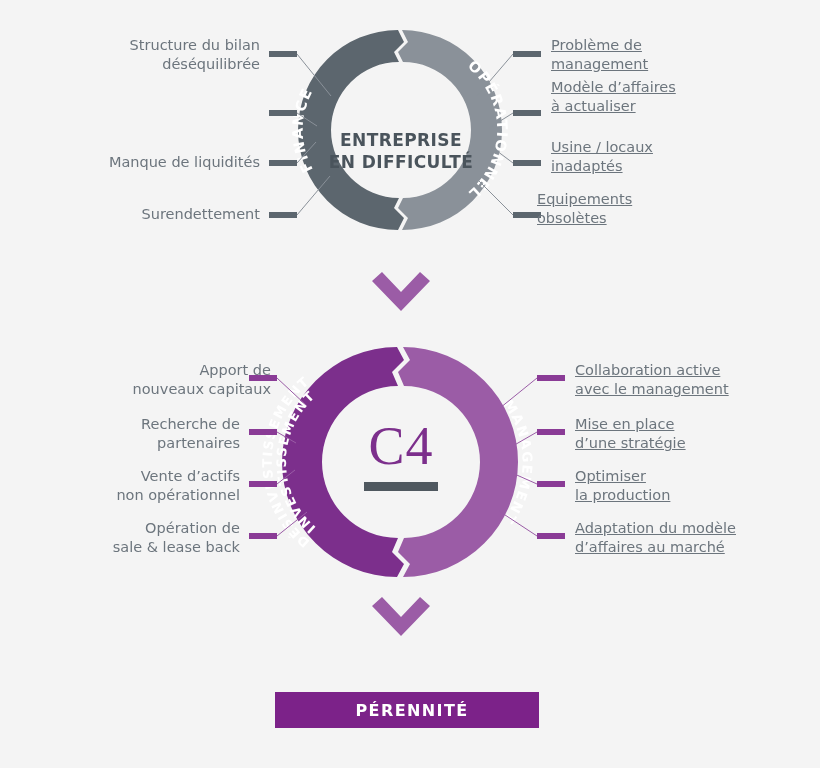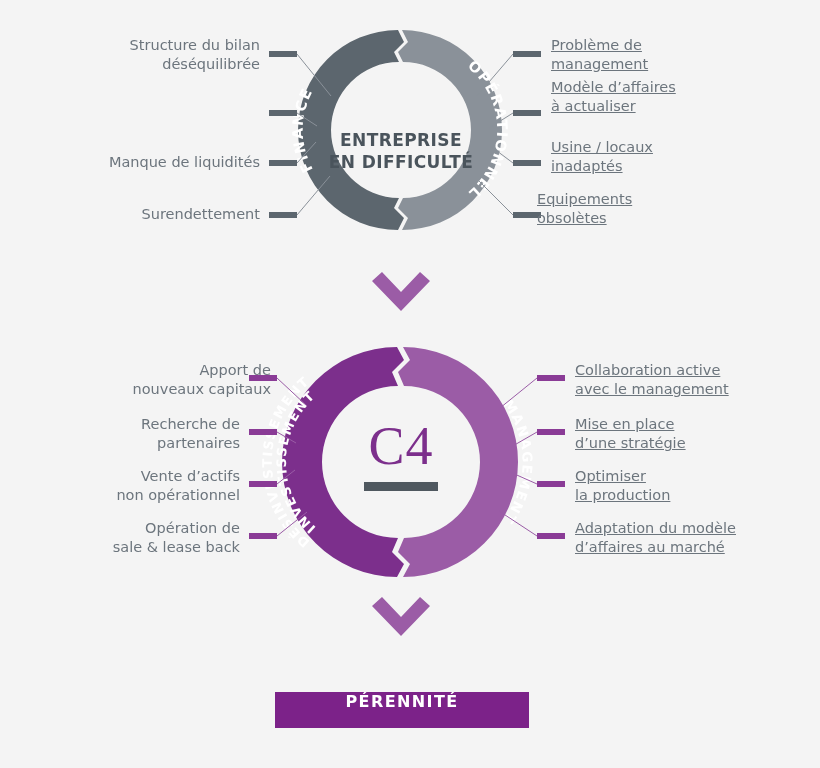--- a/index.html
+++ b/index.html
@@ -82,22 +82,23 @@
 
   .perennite-btn {
     position: absolute;
     background: #7c2289;
     color: #ffffff;
     font-family: "DejaVu Sans", sans-serif;
     font-weight: bold;
     font-size: 16px;
     letter-spacing: 1.4px;
     display: flex;
-    align-items: flex-start;
+    align-items: center;
     justify-content: center;
+    padding-left: 10px;
   }
 
   .ring-label {
     font-family: "DejaVu Sans", sans-serif;
     font-weight: bold;
     fill: #ffffff;
     letter-spacing: 1.6px;
   }
 </style>
 </head>

